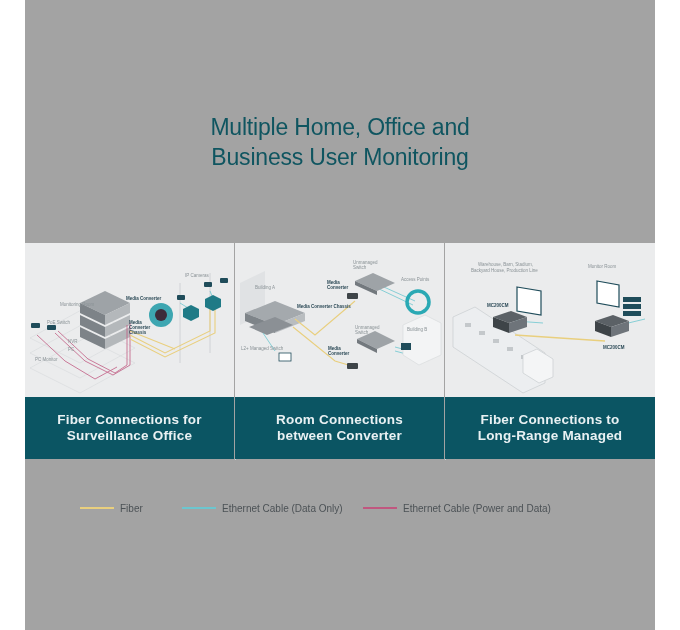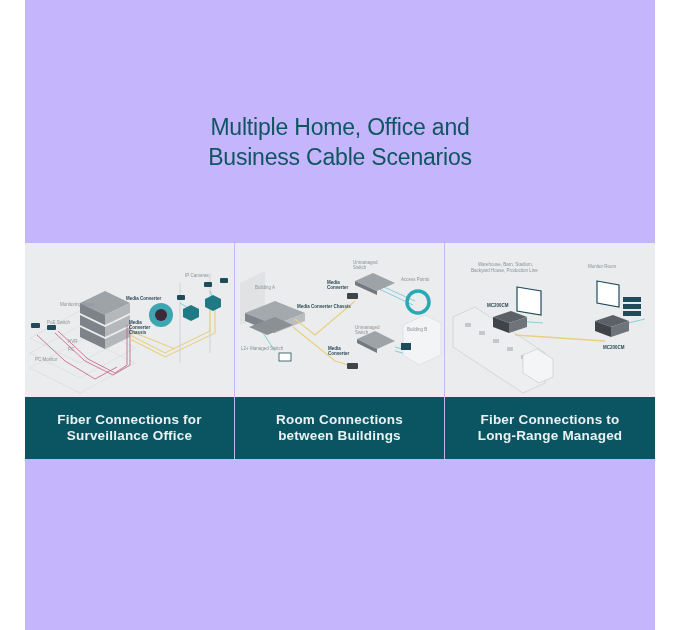--- a/index.html
+++ b/index.html
@@ -1,17 +1,17 @@
 <!DOCTYPE html>
 <html><head>
 <meta charset="utf-8">
 <style>
   html, body { margin: 0; padding: 0; background: #ffffff; }
   body { width: 680px; height: 630px; position: relative; overflow: hidden; font-family: "Liberation Sans", "DejaVu Sans", sans-serif; }
-  .panel { position: absolute; left: 25px; top: 0; width: 630px; height: 630px; background: #c4b5fd; }
+  .panel { position: absolute; left: 25px; top: 0; width: 630px; height: 630px; background: #a3a3a3; }
   .title { position: absolute; left: 0; width: 630px; top: 112px; text-align: center; color: #0f5560; font-size: 23px; line-height: 30px; letter-spacing: -0.2px; }
   .title div { white-space: nowrap; }
   .scenarios { position: absolute; left: 0; top: 243px; width: 664px; height: 217px; }
   .scene { position: absolute; top: 0; width: 209px; height: 217px; }
   .scene .art { position: absolute; left: 0; top: 0; width: 209px; height: 154px; background: #ebeced; overflow: hidden; }
   .scene .caption { position: absolute; left: 0; top: 154px; width: 209px; height: 62px; background: #0b5563; color: #e9f1f3; font-weight: bold; font-size: 13.5px; line-height: 16px; text-align: center; display: flex; flex-direction: column; justify-content: center; letter-spacing: 0.2px; }
   .sep { position: absolute; top: 0; width: 1px; height: 217px; background: #c9d8dc; }
   .art svg { position: absolute; left: 0; top: 0; }
   .lbl { font-family: "Liberation Sans", sans-serif; font-size: 4.5px; fill: #8a9296; }
   .lbl-b { font-family: "Liberation Sans", sans-serif; font-size: 4.5px; fill: #2c4a57; font-weight: bold; }
@@ -20,21 +20,21 @@
   .leg-line { width: 34px; height: 2px; margin-right: 6px; }
   .leg-text { font-size: 10px; color: #4c5256; white-space: nowrap; }
 </style>
 </head>
 <body>
 
 <div class="panel">
 
   <div class="title">
     <div>Multiple Home, Office and</div>
-    <div>Business Cable Scenarios</div>
+    <div>Business User Monitoring</div>
   </div>
 
   <div class="scenarios">
 
     <div class="scene" style="left:0;">
       <div class="art">
         <svg width="209" height="154" viewBox="0 0 209 154">
 
           <g stroke="#d7dadc" stroke-width="0.6" fill="none">
             <path d="M5 95 L60 65 L110 90 L55 120 Z"></path>
@@ -161,21 +161,21 @@
           <text class="lbl-b" x="92" y="46">Converter</text>
           <text class="lbl" x="172" y="88">Building B</text>
           <text class="lbl" x="120" y="86">Unmanaged</text>
           <text class="lbl" x="120" y="91">Switch</text>
           <text class="lbl-b" x="93" y="107">Media</text>
           <text class="lbl-b" x="93" y="112">Converter</text>
         </svg>
       </div>
       <div class="caption">
         <div>Room Connections</div>
-        <div>between Buildings</div>
+        <div>between Converter</div>
       </div>
     </div>
 
     <div class="sep" style="left:419.5px;"></div>
 
     <div class="scene" style="left:420px; width:210px;">
       <div class="art" style="width:210px;">
         <svg width="210" height="154" viewBox="0 0 210 154">
 
           <path d="M8 74 L30 64 L100 110 L100 140 L78 150 L8 104 Z" fill="#eceef0" stroke="#c9cdd0" stroke-width="0.7"></path>
@@ -220,14 +220,28 @@
           <text class="lbl-b" x="158" y="106">MC200CM</text>
         </svg>
       </div>
       <div class="caption" style="width:210px;text-align:center;">
         <div>Fiber Connections to</div>
         <div>Long-Range Managed</div>
       </div>
     </div>
   </div>
 
+  <div class="legend">
+    <div class="leg-item" style="left:55px;">
+      <span class="leg-line" style="background:#e9cf7e;"></span>
+      <span class="leg-text">Fiber</span>
+    </div>
+    <div class="leg-item" style="left:157px;">
+      <span class="leg-line" style="background:#6cc6cf;"></span>
+      <span class="leg-text">Ethernet Cable (Data Only)</span>
+    </div>
+    <div class="leg-item" style="left:338px;">
+      <span class="leg-line" style="background:#c0577f;"></span>
+      <span class="leg-text">Ethernet Cable (Power and Data)</span>
+    </div>
+  </div>
 
 </div>
 
 </body></html>

